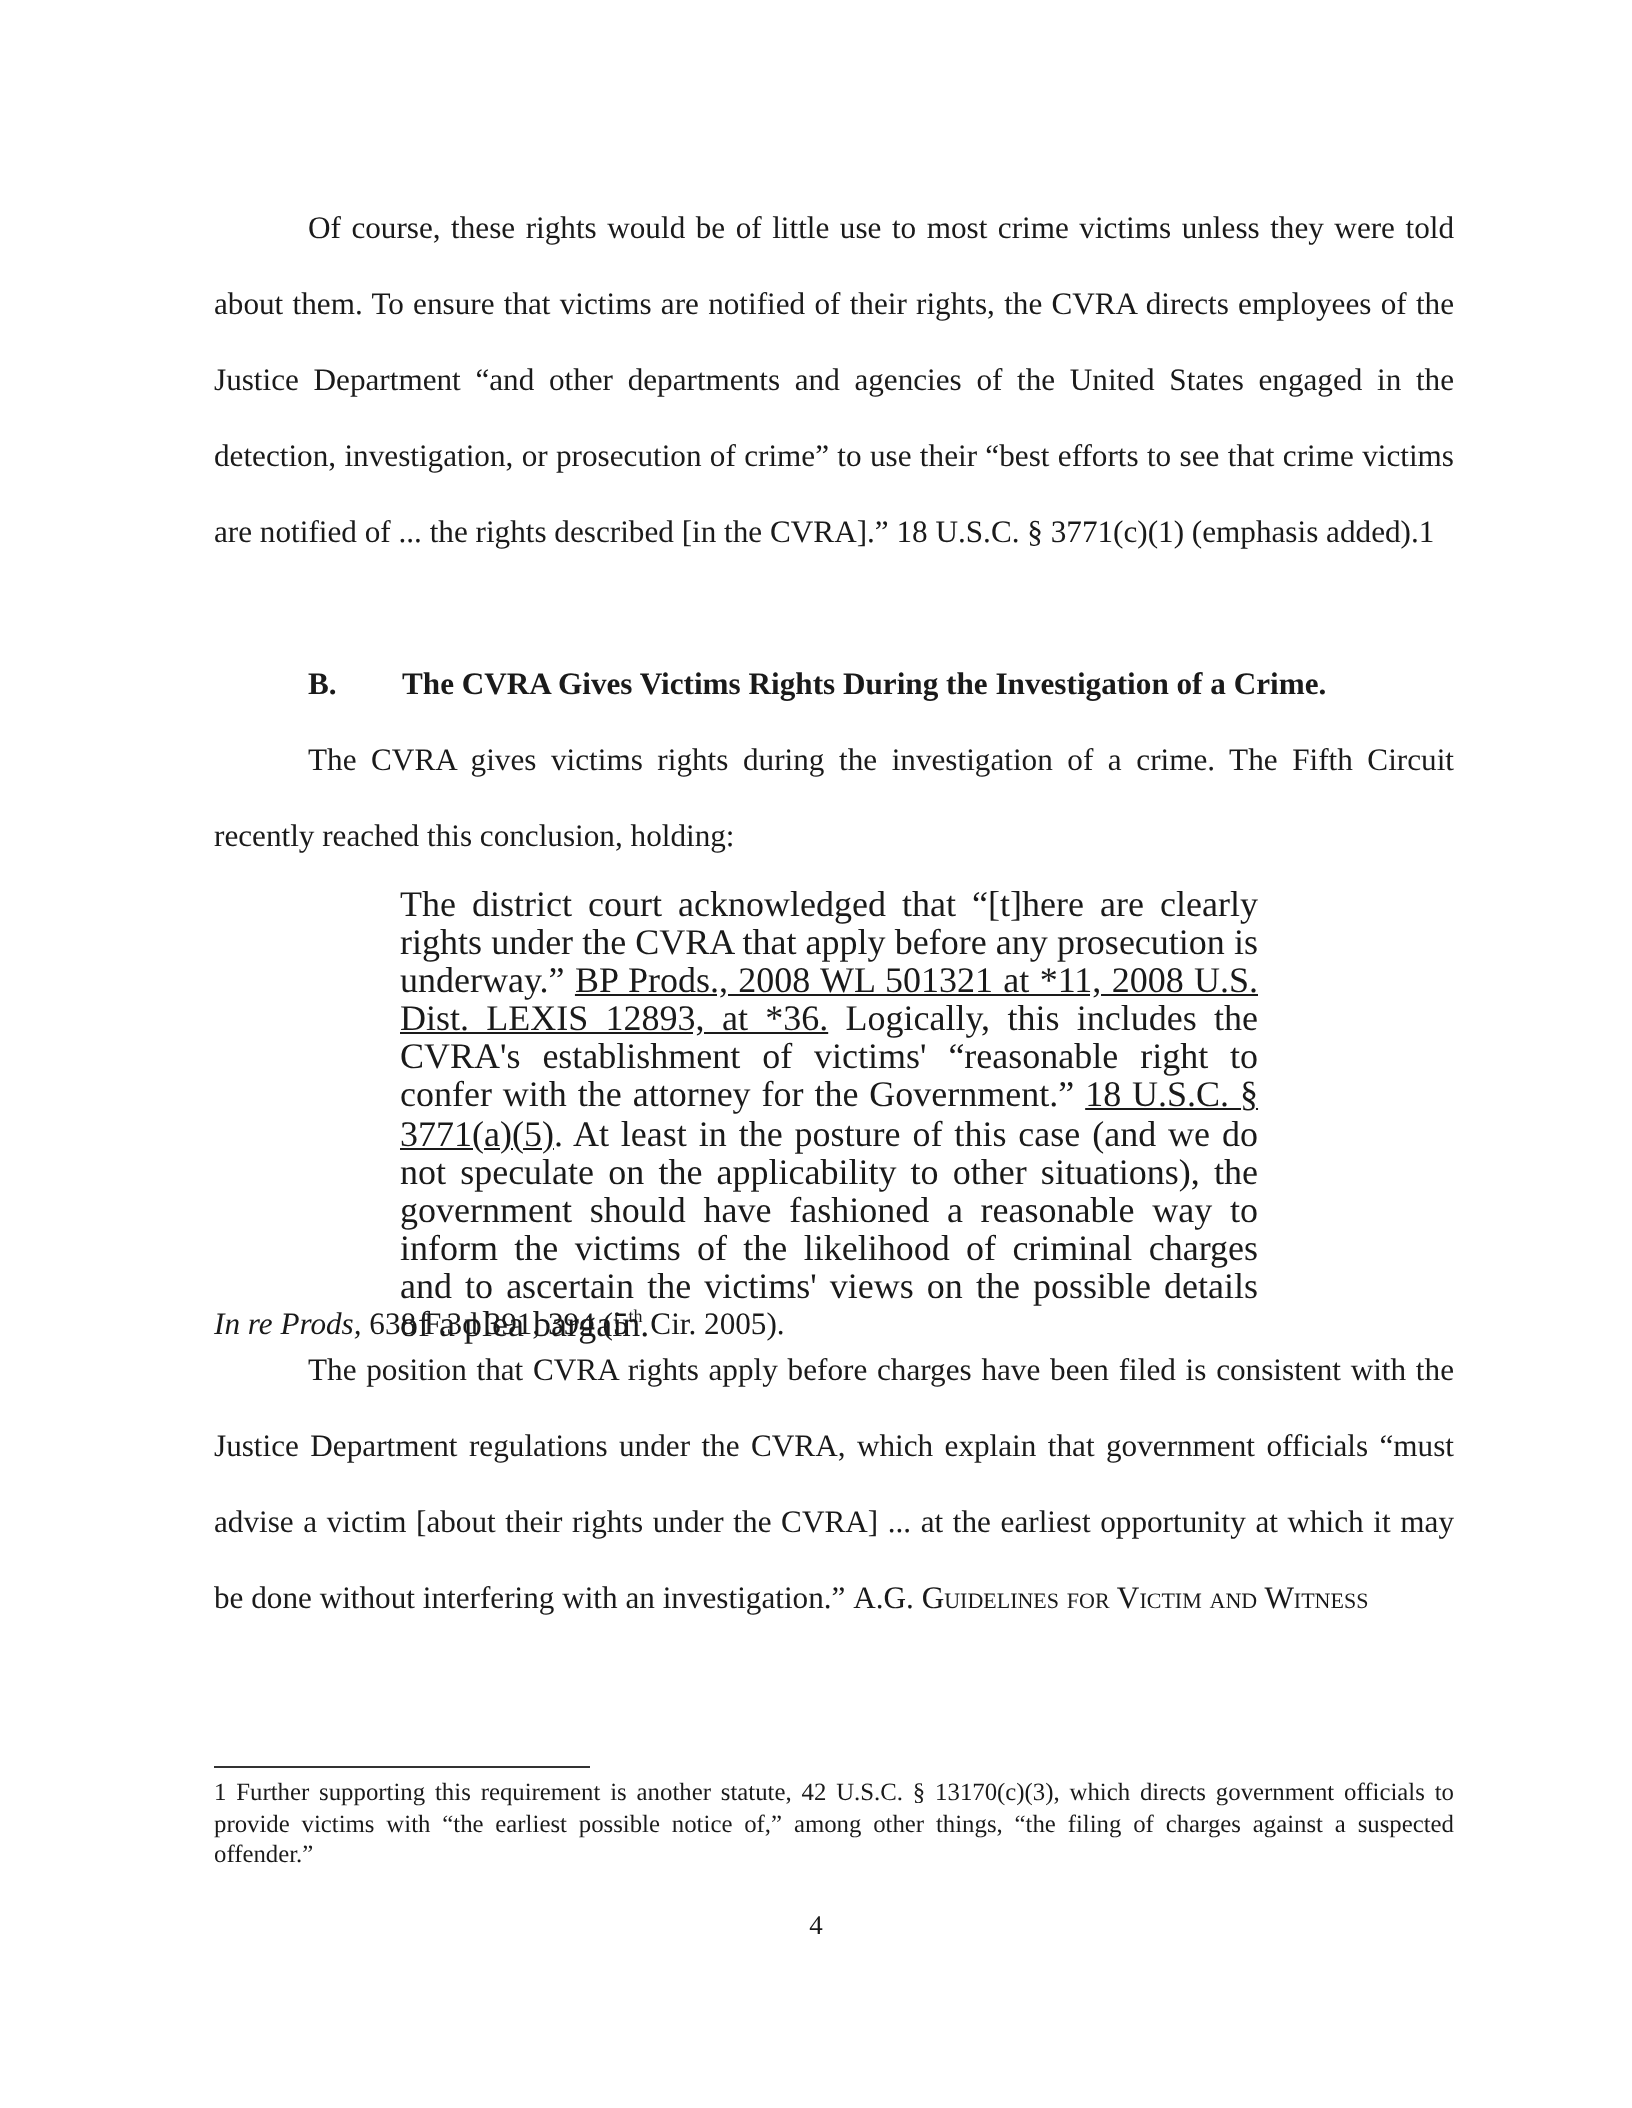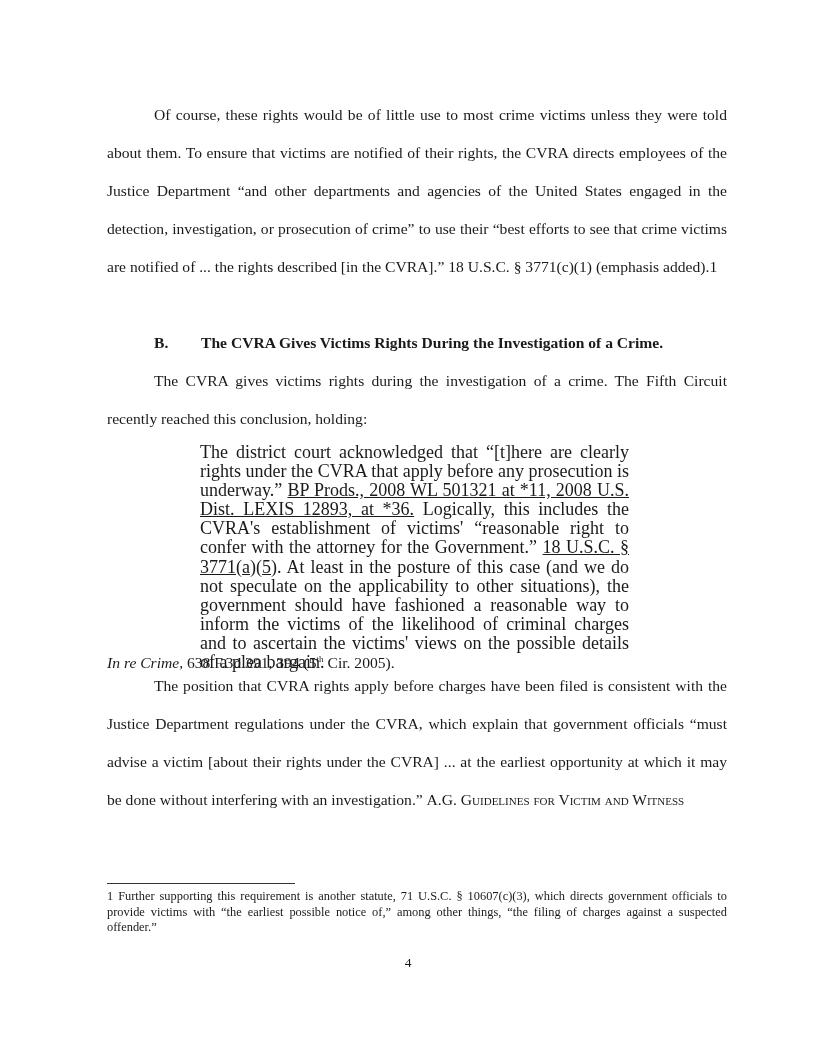--- a/index.html
+++ b/index.html
@@ -56,23 +56,23 @@
 <div class="page">
 
   <p class="body-text indent p1" style="margin:0"><span>Of course, these rights would be of little use to most crime victims unless they were told about them.  To ensure that victims are notified of their rights, the CVRA directs employees of the Justice Department “and other departments and agencies of the United States engaged in the detection, investigation, or prosecution of crime” to use their “best efforts to see that crime victims are notified of ... the rights described [in the CVRA].”  18 U.S.C. § 3771(c)(1) (emphasis added).</span><span>1</span></p>
 
   <div class="heading"><span class="num">B.</span><span>The CVRA Gives Victims Rights During the Investigation of a Crime.</span></div>
 
   <p class="body-text indent p2" style="margin:0">The CVRA gives victims rights during the investigation of a crime.  The Fifth Circuit recently reached this conclusion, holding:</p>
 
   <blockquote class="blockquote" style="margin:0"><span>The district court acknowledged that “[t]here are clearly rights under the CVRA that apply before any prosecution is underway.” </span><span class="u">BP Prods., 2008 WL 501321 at *11, 2008 U.S. Dist. LEXIS 12893, at *36.</span><span> Logically, this includes the CVRA's establishment of victims' “reasonable right to confer with the attorney for the Government.” </span><span class="u">18 U.S.C. § 3771(a)(5)</span><span>. At least in the posture of this case (and we do not speculate on the applicability to other situations), the government should have fashioned a reasonable way to inform the victims of the likelihood of criminal charges and to ascertain the victims' views on the possible details of a plea bargain.</span></blockquote>
 
-  <div class="cite"><i>In re Crime,</i><span> 638 F.3d 391, 394 (5</span><sup>th</sup><span> Cir. 2005).</span></div>
+  <div class="cite"><i>In re Prods,</i><span> 638 F.3d 391, 394 (5</span><sup>th</sup><span> Cir. 2005).</span></div>
 
   <p class="body-text indent p3" style="margin:0"><span>The position that CVRA rights apply before charges have been filed is consistent with the Justice Department regulations under the CVRA, which explain that government officials “must advise a victim [about their rights under the CVRA] ... at the earliest opportunity at which it may be done without interfering with an investigation.”  </span><span class="sc">A.G. Guidelines for Victim and Witness</span></p>
 
   <div class="fn-rule"></div>
 
-  <p class="footnote" style="margin:0"><span>1</span><span> Further supporting this requirement is another statute, 71 U.S.C. § 10607(c)(3), which directs government officials to provide victims with “the earliest possible notice of,” among other things, “the filing of charges against a suspected offender.”</span></p>
+  <p class="footnote" style="margin:0"><span>1</span><span> Further supporting this requirement is another statute, 42 U.S.C. § 13170(c)(3), which directs government officials to provide victims with “the earliest possible notice of,” among other things, “the filing of charges against a suspected offender.”</span></p>
 
   <div class="page-num">4</div>
 
 </div>
 
 </body></html>

